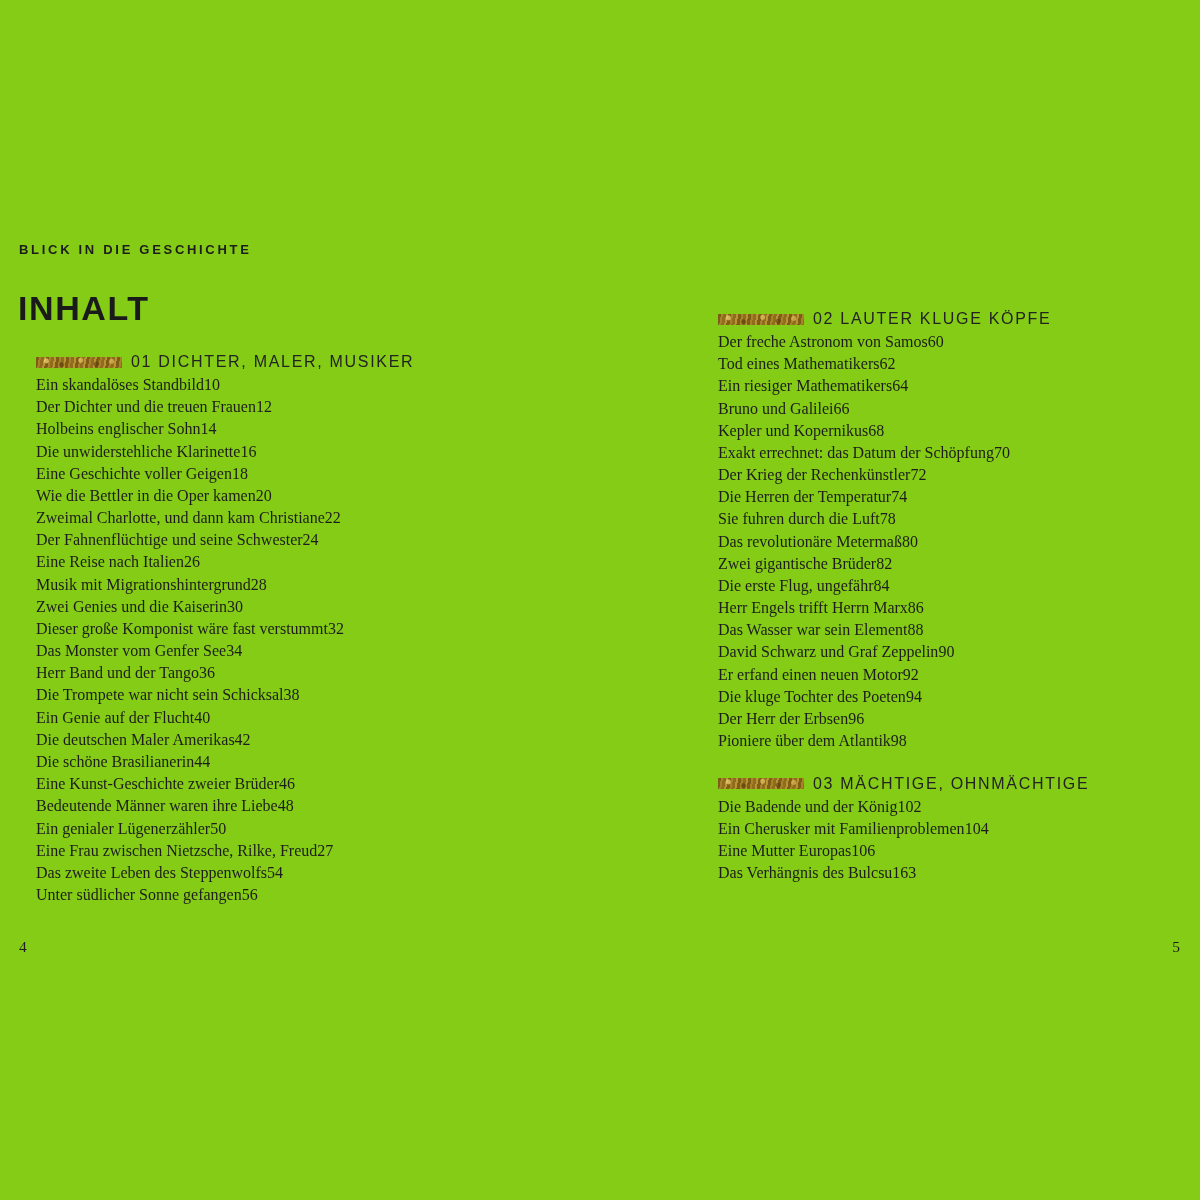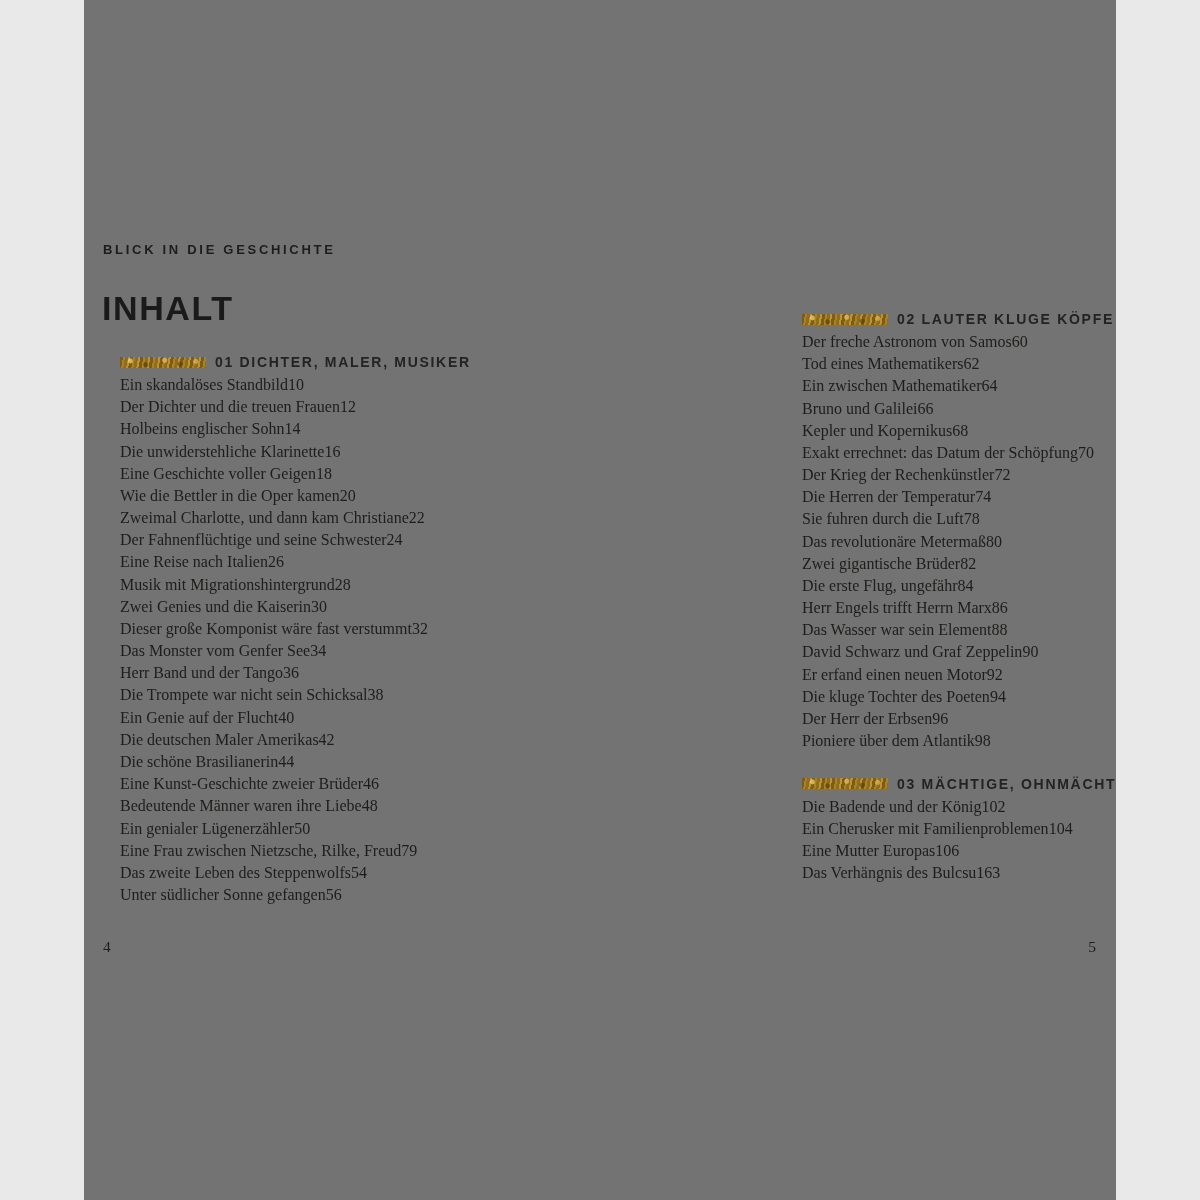--- a/index.html
+++ b/index.html
@@ -1,19 +1,19 @@
 <!DOCTYPE html>
 <html><head>
 <meta charset="utf-8">
 <style>
   html,body{margin:0;padding:0;background:#e9e9e9;}
   .page{
     position:relative;
-    width:1032px;height:1200px;
-    background:#737373;
+    width:1200px;height:1200px;
+    background:#84cc16;
     margin:0 auto;
     overflow:hidden;
     font-family:"Liberation Serif",serif;
     color:#1d1d1b;
   }
   .kicker{
     position:absolute;left:19px;top:243px;
     font-family:"Liberation Sans",sans-serif;
     font-weight:700;font-size:13px;line-height:1;
     letter-spacing:2.7px;color:#1d1d1b;white-space:nowrap;
@@ -36,21 +36,21 @@
     background-image:
       radial-gradient(circle at 12% 35%, rgba(255,222,130,.65) 0 2px, transparent 3px),
       radial-gradient(circle at 30% 70%, rgba(70,45,5,.5) 0 2px, transparent 3px),
       radial-gradient(circle at 52% 30%, rgba(255,215,120,.55) 0 2px, transparent 3px),
       radial-gradient(circle at 70% 65%, rgba(80,55,10,.55) 0 2px, transparent 3px),
       radial-gradient(circle at 88% 40%, rgba(255,210,110,.5) 0 2px, transparent 3px),
       repeating-linear-gradient(100deg, #7d5d15 0 3px, #a8822a 3px 5px, #8f6d1d 5px 8px, #bb9334 8px 10px);
   }
   .sec-label{
     font-family:"Liberation Sans",sans-serif;
-    font-weight:700;font-size:14px;line-height:1;
+    font-weight:400;font-size:16px;line-height:1;
     letter-spacing:1.7px;color:#232323;white-space:nowrap;
   }
   .toc-rows{margin-top:3px;}
   .toc-rows .toc-row{
     height:22.18px;
     display:flex;justify-content:flex-start;align-items:center;
     font-size:16px;line-height:1;color:#1d1d1b;
   }
   .toc-row .toc-title{white-space:nowrap;}
   .toc-row .toc-page{white-space:nowrap;text-align:right;}
@@ -178,21 +178,21 @@
           <span class="toc-page">48</span>
         </div>
 
         <div class="toc-row">
           <span class="toc-title">Ein genialer Lügenerzähler</span>
           <span class="toc-page">50</span>
         </div>
 
         <div class="toc-row">
           <span class="toc-title">Eine Frau zwischen Nietzsche, Rilke, Freud</span>
-          <span class="toc-page">79</span>
+          <span class="toc-page">27</span>
         </div>
 
         <div class="toc-row">
           <span class="toc-title">Das zweite Leben des Steppenwolfs</span>
           <span class="toc-page">54</span>
         </div>
 
         <div class="toc-row">
           <span class="toc-title">Unter südlicher Sonne gefangen</span>
           <span class="toc-page">56</span>
@@ -211,21 +211,21 @@
           <span class="toc-title">Der freche Astronom von Samos</span>
           <span class="toc-page">60</span>
         </div>
 
         <div class="toc-row">
           <span class="toc-title">Tod eines Mathematikers</span>
           <span class="toc-page">62</span>
         </div>
 
         <div class="toc-row">
-          <span class="toc-title">Ein zwischen Mathematiker</span>
+          <span class="toc-title">Ein riesiger Mathematikers</span>
           <span class="toc-page">64</span>
         </div>
 
         <div class="toc-row">
           <span class="toc-title">Bruno und Galilei</span>
           <span class="toc-page">66</span>
         </div>
 
         <div class="toc-row">
           <span class="toc-title">Kepler und Kopernikus</span>

